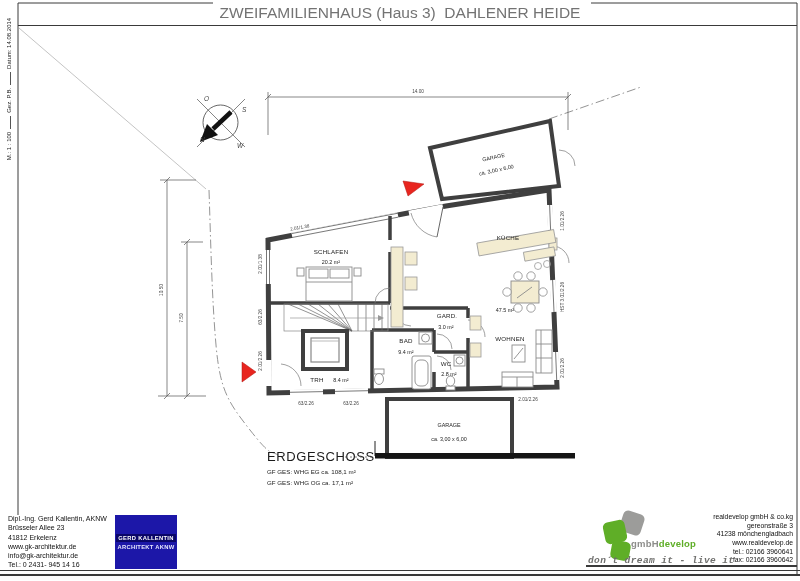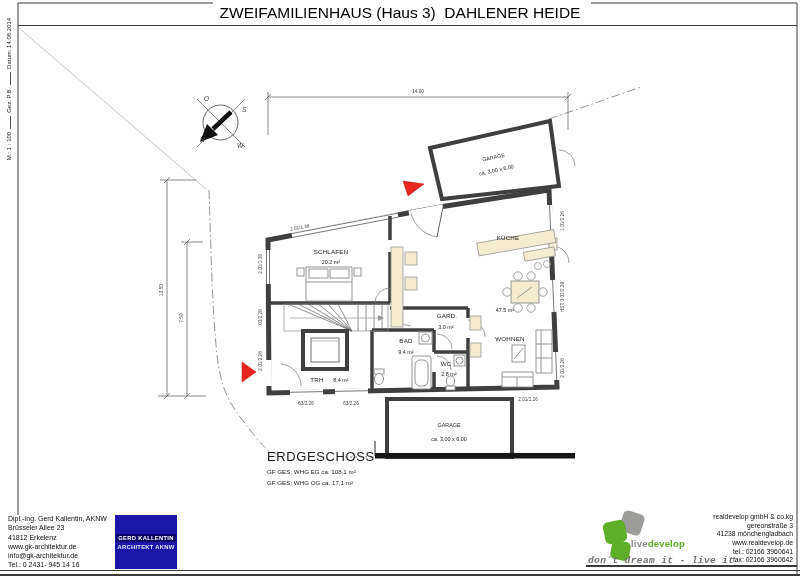--- a/index.html
+++ b/index.html
@@ -8,21 +8,21 @@
   svg{position:absolute;left:0;top:0;}
   svg text{font-family:"Liberation Sans",sans-serif;fill:#333;}
   .dim{font-size:4.7px;fill:#444;}
   .room{font-size:6.2px;fill:#222;letter-spacing:.2px;}
   .area{font-size:5.4px;fill:#222;}
   .compass-letter{font-size:6.5px;font-style:italic;fill:#444;}
   .floorlabel{font-size:13px;letter-spacing:.6px;fill:#1a1a1a;}
   .gf{font-size:6.2px;fill:#222;}
 
   .title{position:absolute;left:0;top:4px;width:100%;text-align:center;
-         font-size:15.5px;color:#000000;white-space:pre;}
+         font-size:15.5px;color:#737373;white-space:pre;}
   .margin-note{position:absolute;left:-65px;top:82px;width:150px;height:14px;
                transform:rotate(-90deg);font-size:6px;color:#222;white-space:nowrap;
                text-align:center;}
   .msep{display:inline-block;width:13px;height:7px;border-bottom:.8px solid #555;margin:0 3px;}
 
   .arch-block{position:absolute;left:8px;top:514px;font-size:7px;line-height:1.33;color:#111;}
   .blue-logo{position:absolute;left:115px;top:515px;width:62px;height:54px;background:#1c17a8;
              display:flex;flex-direction:column;align-items:center;justify-content:center;gap:2px;}
   .blue-logo .l1{font-size:5.8px;font-weight:bold;color:#fff;background:#0a0668;padding:1px 2px;letter-spacing:.3px;}
   .blue-logo .l2{font-size:5.8px;font-weight:bold;color:#e8e8ff;letter-spacing:.3px;}
@@ -320,21 +320,21 @@
     <div>Tel.: 0 2431- 945 14 16</div>
   </div>
   <div class="blue-logo">
     <span class="l1">GERD KALLENTIN</span>
     <span class="l2">ARCHITEKT AKNW</span>
   </div>
 
   <div class="leaf" style="left:621px;top:512px;width:22px;height:22px;background:#9c9c9a;transform:rotate(18deg);"></div>
   <div class="leaf" style="left:604px;top:521px;width:22px;height:22px;background:#5fae27;transform:rotate(-12deg);"></div>
   <div class="leaf" style="left:611px;top:541px;width:19px;height:19px;background:#5fae27;transform:rotate(10deg);"></div>
-  <div class="rd-text"><span class="rd-gray">live</span><span class="rd-green">develop</span></div>
+  <div class="rd-text"><span class="rd-gray">gmbH</span><span class="rd-green">develop</span></div>
   <div class="tagline">don´t dream it - live it</div>
   <div class="dev-block">
     <div>realdevelop gmbH &amp; co.kg</div>
     <div>gereonstraße 3</div>
     <div>41238 mönchengladbach</div>
     <div>www.realdevelop.de</div>
     <div>tel.: 02166 3960641</div>
     <div>fax: 02166 3960642</div>
   </div>
 

